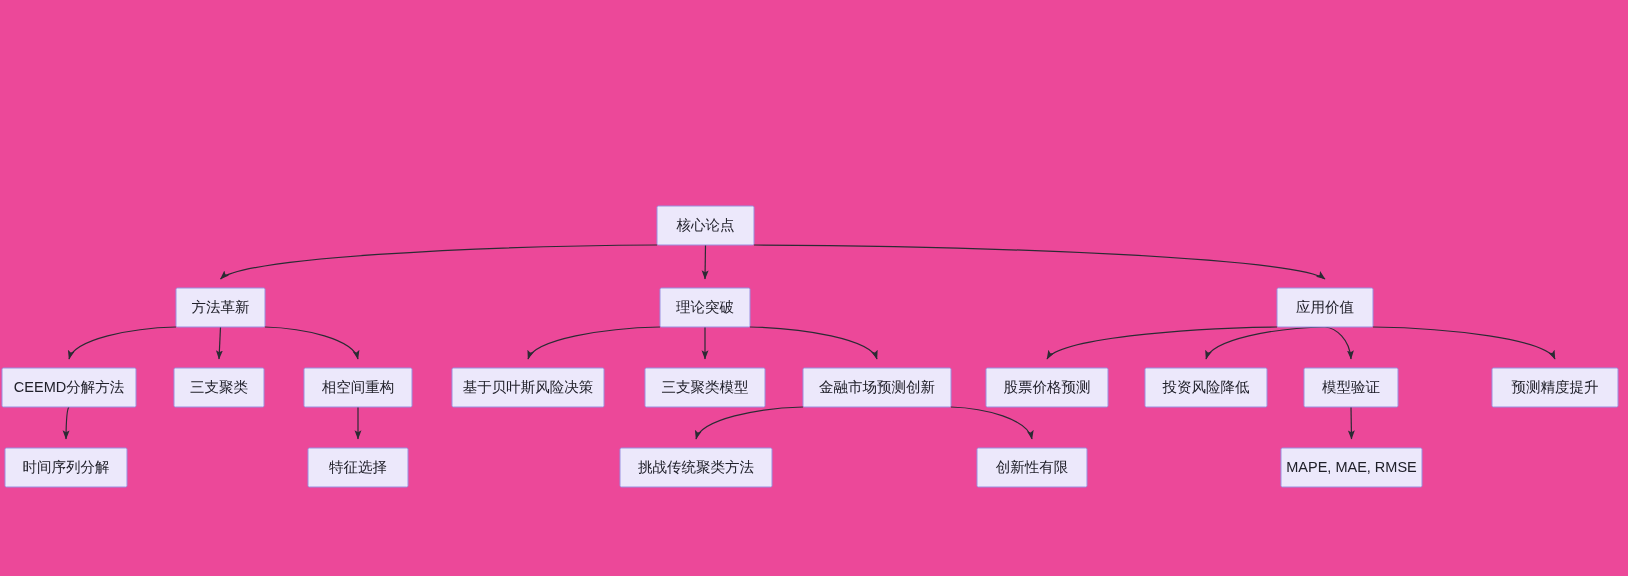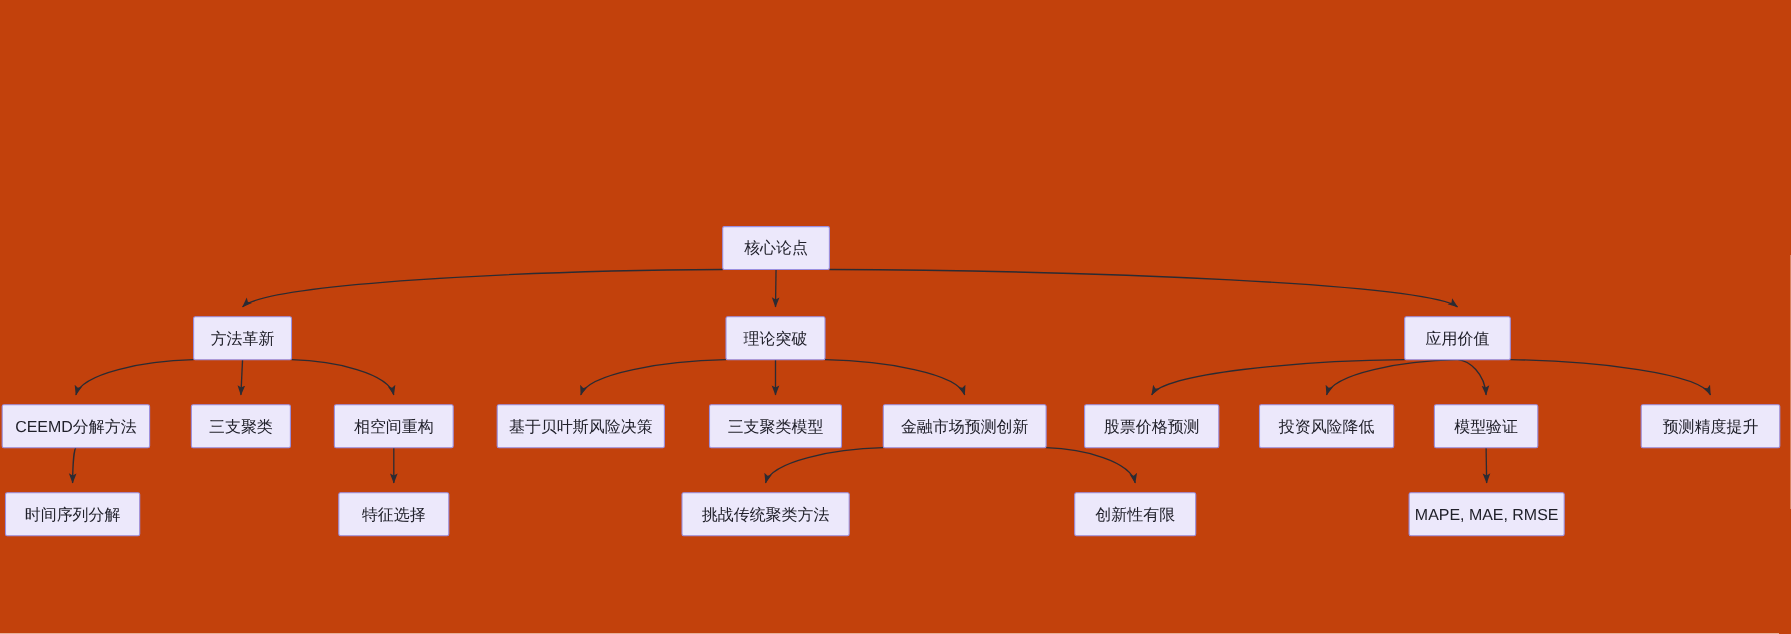--- a/index.html
+++ b/index.html
@@ -10,21 +10,21 @@
   body {
     width: 1628px;
     height: 576px;
     font-family: "Liberation Sans", "DejaVu Sans", sans-serif;
     overflow: hidden;
   }
   #diagram-root {
     position: relative;
     width: 1628px;
     height: 576px;
-    background: #c2410c;
+    background: #ec4899;
   }
   svg#flow-svg {
     position: absolute;
     left: 0;
     top: 0;
     width: 1628px;
     height: 576px;
     display: block;
   }
   .node-rect {

